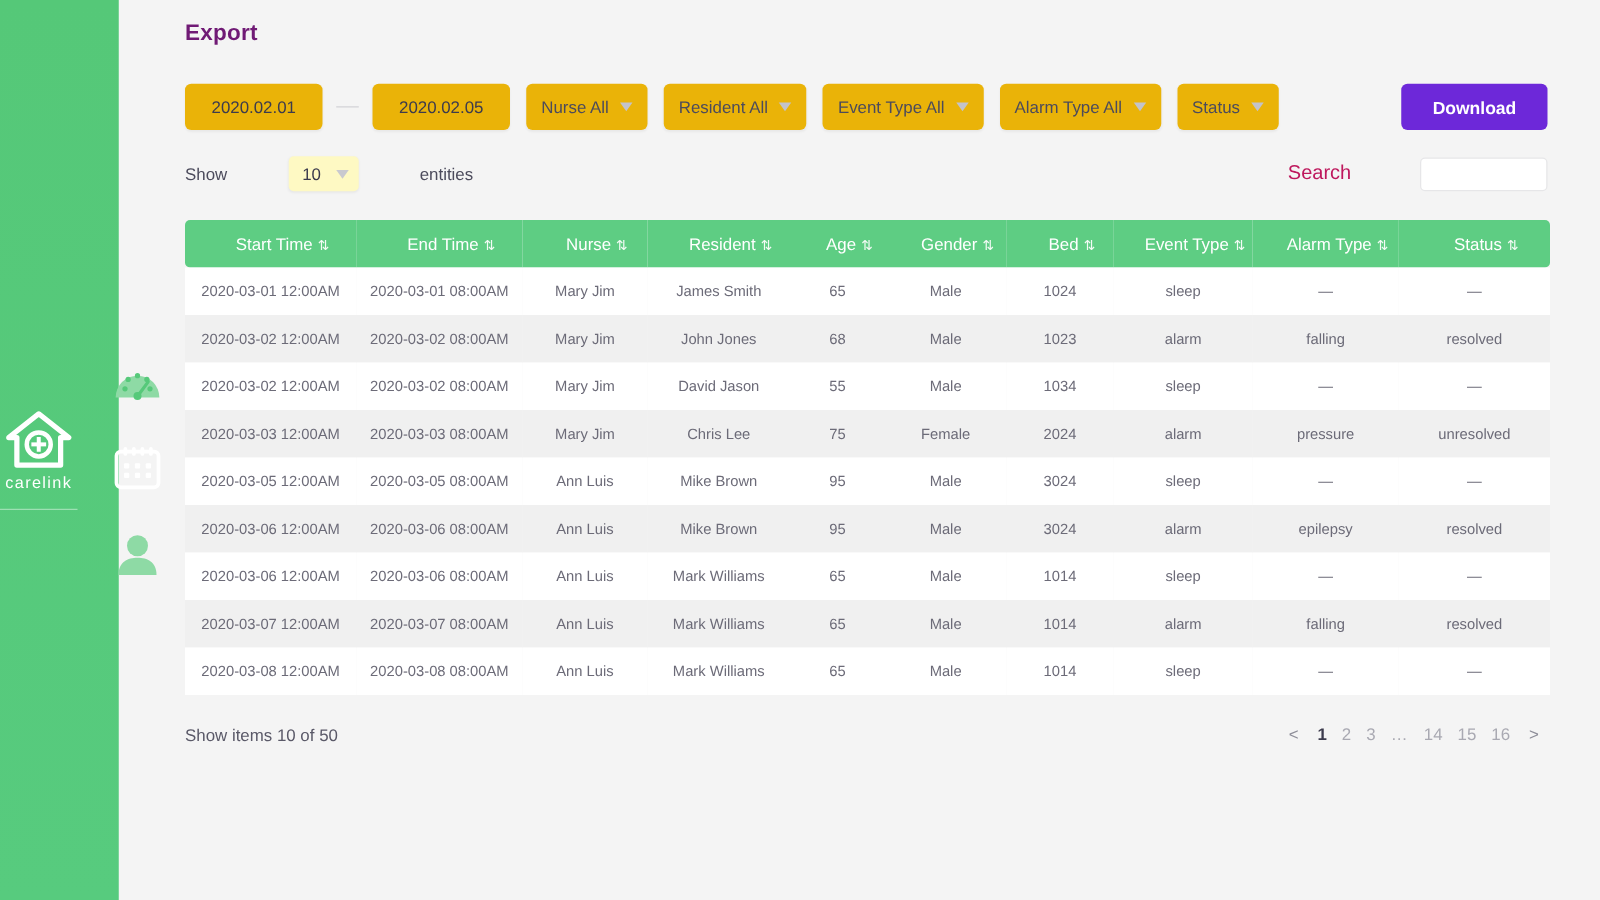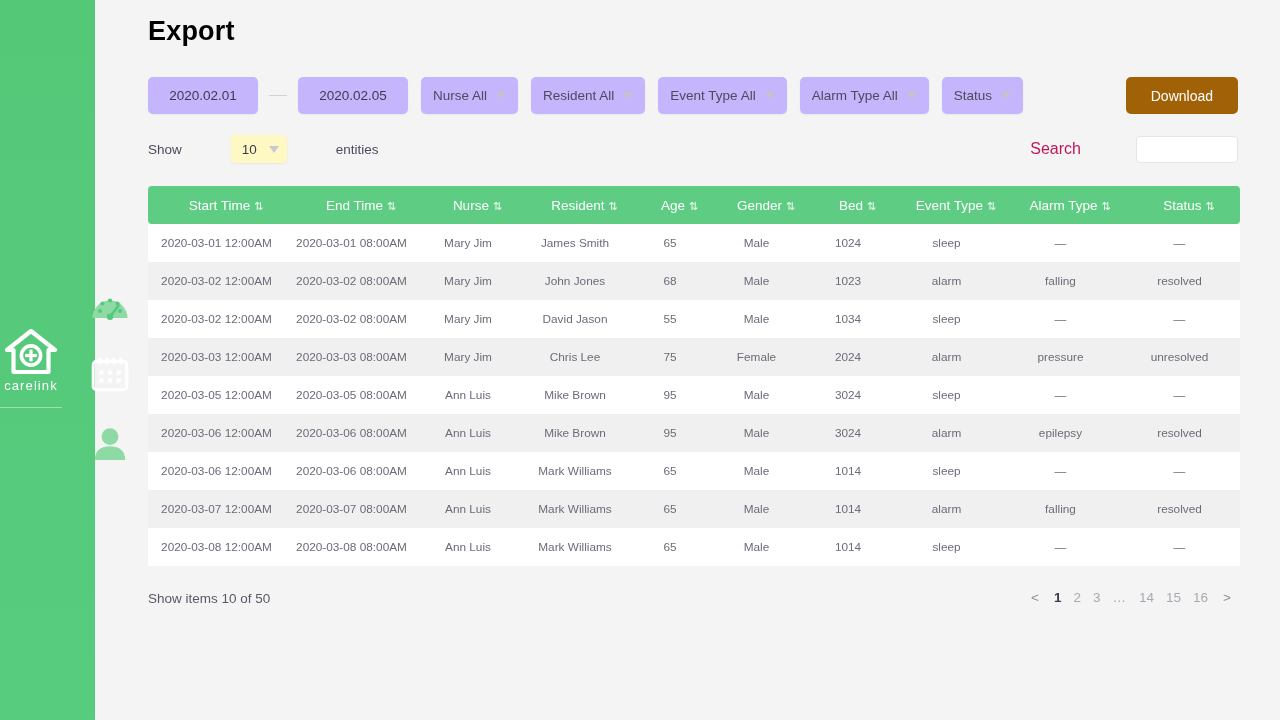--- a/index.html
+++ b/index.html
@@ -36,48 +36,49 @@
   .nav-item {
     width: 95px; height: 69px; display:flex; align-items:center; justify-content:center;
     cursor: pointer;
   }
   .nav-item svg { display:block; }
 
   
   .main { flex: 1 1 auto; height: 720px; position: relative; padding-left: 53px; }
   .page-title {
     margin: 0; padding-top: 16px;
-    font-size: 27px; font-weight: 700; color: #000000; letter-spacing: .2px;
+    font-size: 18px; font-weight: 700; color: #701a75; letter-spacing: .2px;
   }
 
   
   .filters {
     display: flex; align-items: center; margin-top: 30px; padding-right: 42px;
   }
   .field {
-    background: #c4b5fd; border-radius: 5px; height: 37px;
+    background: #eab308; border-radius: 5px; height: 37px;
     display:flex; align-items:center; justify-content:center;
     box-shadow: 0 1px 2px rgba(0,0,0,0.05);
     font-size: 13.5px; color: #4c4b5c; cursor: pointer; padding: 0 12px;
   }
   .date-field { width: 110px; justify-content:center; color:#3c3b4d; }
   .dash { width: 18px; height: 1px; background: #d2d2d6; margin: 0 11px; }
   .select-field { justify-content: flex-start; min-width: 0; }
   .select-field .caret { margin-left: 9px; }
   .caret {
     width: 0; height: 0; border-left: 5.5px solid transparent;
     border-right: 5.5px solid transparent; border-top: 7px solid #c3c3ca;
     display:inline-block;
   }
   .gap-10 { width: 13px; flex: 0 0 13px; }
   .spacer { flex: 1 1 auto; }
   .download-btn {
-    background: #a16207; color: #fff; border: none; border-radius: 5px;
+    background: #6d28d9; color: #fff; border: none; border-radius: 5px;
     height: 37px; padding: 0 25px; font-size: 14px; cursor: pointer;
     font-family: "Liberation Sans", sans-serif;
+    font-weight: bold;
   }
 
   
   .toolrow {
     display:flex; align-items:center; margin-top: 21px; padding-right: 42px; gap: 40px;
   }
   .show-label { font-size: 13.5px; color: #4c4b5c; }
   .show-select {
     background:#fef9c3; border-radius:4px; height:28px; min-width:56px;
     display:flex; align-items:center; justify-content:space-between;

